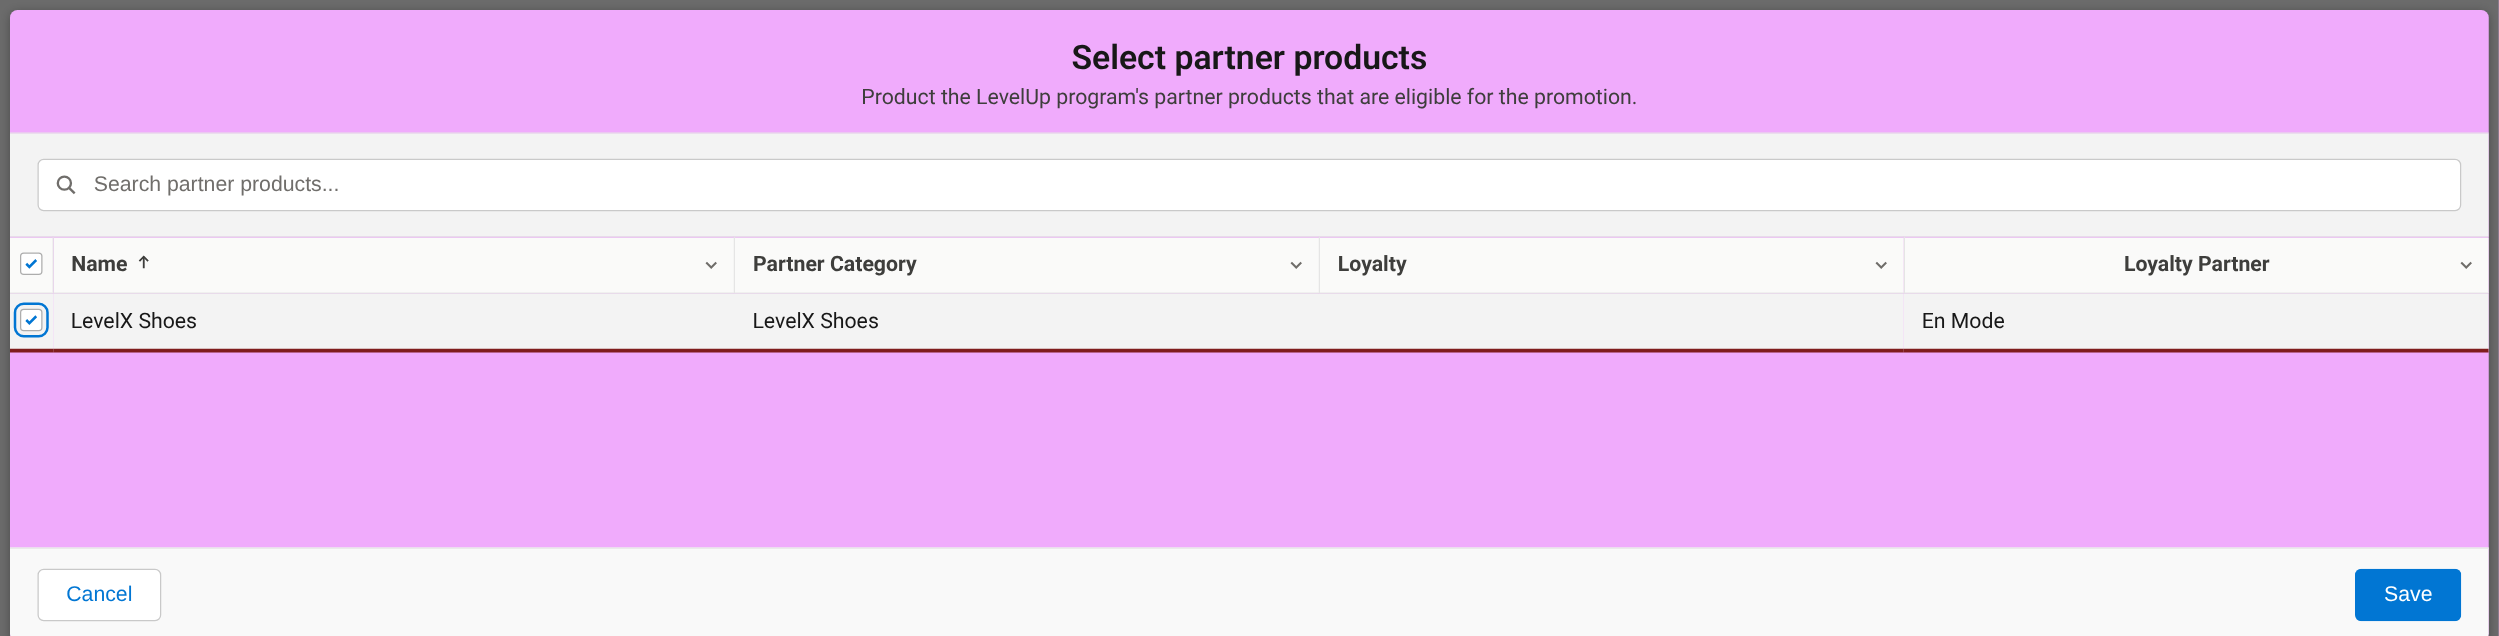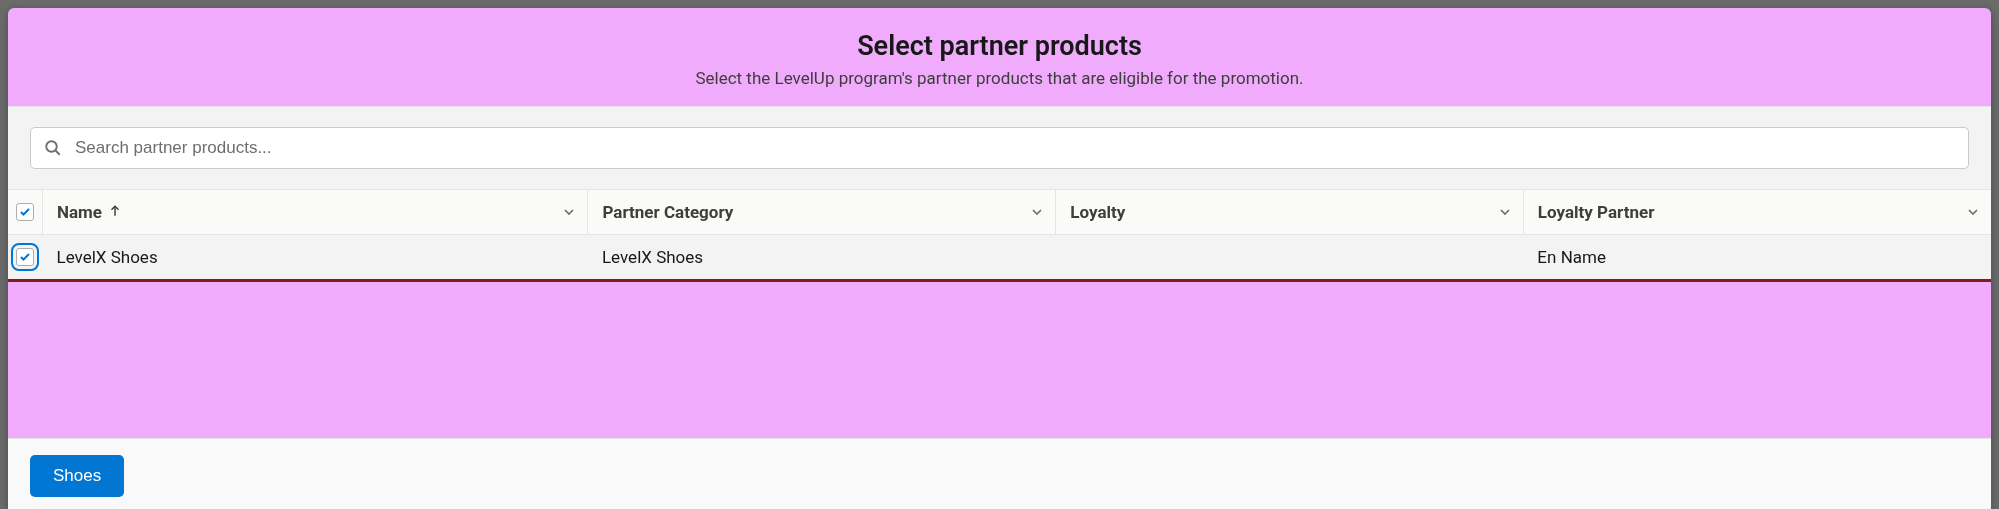--- a/index.html
+++ b/index.html
@@ -77,21 +77,21 @@
   }
   .th {
     text-align: left;
     font-weight: 700;
     font-size: 17px;
     color: #3e3e3c;
     padding: 12px 14px;
     position: relative;
     border-right: 1px solid #e5e5e5;
   }
-  .th:last-child { border-right: none; }
+  .th:last-child { border-right: none; text-align: center; }
   .th-checkbox {
     width: 48px;
     text-align: center;
     padding: 12px 8px;
   }
   .th-label { display: inline-flex; align-items: center; gap: 6px; }
   .sort-arrow {
     width: 14px;
     height: 14px;
   }
@@ -167,21 +167,21 @@
   .col-prod { width: 24%; }
   .col-part { width: 24%; }
 </style>
 </head>
 <body>
 
 <div class="modal">
 
   <div class="header">
     <h1 class="title">Select partner products</h1>
-    <p class="subtitle">Select the LevelUp program's partner products that are eligible for the promotion.</p>
+    <p class="subtitle">Product the LevelUp program's partner products that are eligible for the promotion.</p>
   </div>
 
   <div class="search-wrap">
     <div class="search-box">
       <span class="search-icon">
         <svg viewBox="0 0 24 24" fill="none" stroke="currentColor" stroke-width="2.5">
           <circle cx="10" cy="10" r="7"></circle>
             <line x1="21" y1="21" x2="15" y2="15"></line>
         </svg>
       </span>
@@ -252,24 +252,25 @@
         <td class="td td-checkbox">
           <span class="checkbox checked focused">
             <svg viewBox="0 0 24 24" fill="none" stroke="currentColor" stroke-width="4">
                 <polyline points="4 12 9 17 20 6"></polyline>
               </svg>
           </span>
         </td>
         <td class="td">LevelX Shoes</td>
         <td class="td">LevelX Shoes</td>
         <td class="td"></td>
-        <td class="td">En Name</td>
+        <td class="td">En Mode</td>
       </tr>
     </tbody>
   </table>
 
   <div class="flex-spacer"></div>
 
   <div class="footer">
-    <button class="btn btn-save">Shoes</button>
+    <button class="btn btn-cancel">Cancel</button>
+    <button class="btn btn-save">Save</button>
   </div>
 
 </div>
 
 </body></html>

